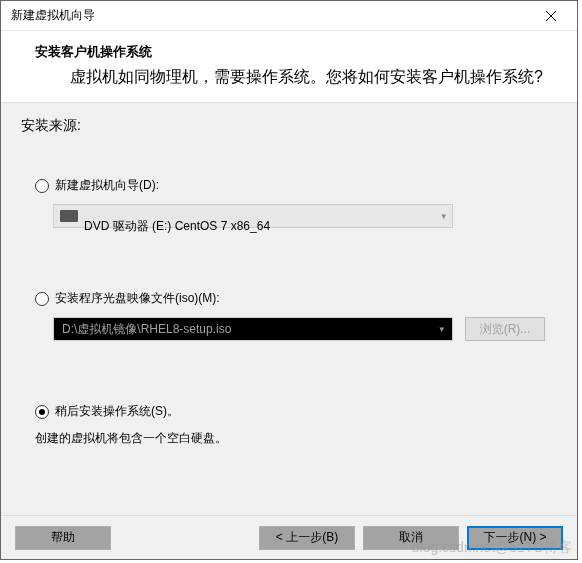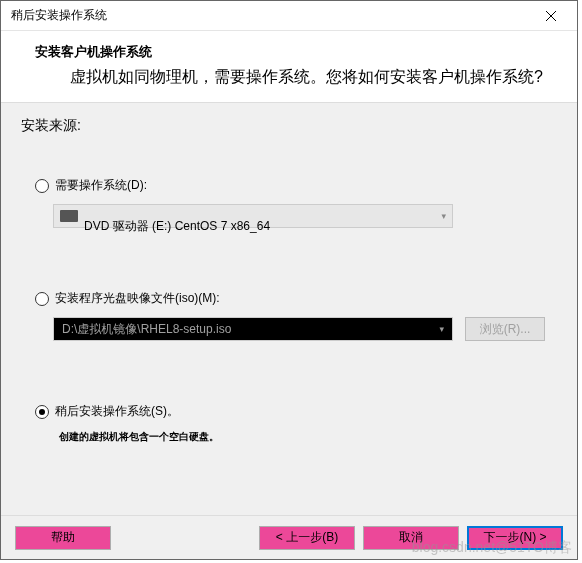--- a/index.html
+++ b/index.html
@@ -90,73 +90,73 @@
     }
     .iso-text { flex: 1; font-size: 12px; }
     .iso-arrow { font-size: 9px; color: #999; }
     .browse-btn {
       width: 80px; height: 24px;
       background: #e1e1e1; border: 1px solid #bbb;
       color: #a0a0a0; font-size: 12px;
       display: flex; align-items: center; justify-content: center;
     }
     .option3-desc {
-      margin-left: 38px; margin-top: 10px;
-      font-size: 10px; color: #000; font-weight: bold;
+      margin-left: 14px; margin-top: 10px;
+      font-size: 12px; color: #000;
     }
     .footer {
       height: 44px;
       background: #f0f0f0;
       border-top: 1px solid #ddd;
       display: flex; align-items: center;
       padding: 0 14px; gap: 8px;
     }
     .footer-spacer { flex: 1; }
     .btn {
       height: 24px; min-width: 96px;
-      background: #ec4899; border: 1px solid #adadad;
+      background: #a3a3a3; border: 1px solid #adadad;
       font-size: 12px; color: #000;
       display: flex; align-items: center; justify-content: center;
       cursor: pointer; padding: 0 10px;
     }
     .btn.primary { border: 2px solid #0078d7; }
     .watermark {
       position: absolute;
       bottom: 6px; right: 10px;
       font-size: 14px; color: rgba(150,150,150,0.5);
       pointer-events: none;
     }
     .container { position: relative; width: 582px; height: 563px; }
   </style>
 </head>
 <body>
 
 <div class="container">
 <div class="window">
   <div class="titlebar">
-    <span class="titlebar-text">稍后安装操作系统</span>
+    <span class="titlebar-text">新建虚拟机向导</span>
     <div class="close-btn">
       <svg viewBox="0 0 10 10">
             <path d="M0 0 L10 10 M10 0 L0 10" stroke="#000" stroke-width="1" fill="none"></path>
           </svg>
     </div>
   </div>
 
   <div class="header">
     <div class="header-title">安装客户机操作系统</div>
     <div class="header-desc">虚拟机如同物理机，需要操作系统。您将如何安装客户机操作系统?</div>
   </div>
 
   <div class="body">
     <div class="source-label">安装来源:</div>
 
     <div class="option">
       <div class="radio-row">
         <span class="radio"></span>
-        <span class="radio-label">需要操作系统(D):</span>
+        <span class="radio-label">新建虚拟机向导(D):</span>
       </div>
       <div class="dropdown disabled">
         <span class="dvd-icon"></span>
         <span class="dropdown-text">DVD 驱动器 (E:) CentOS 7 x86_64</span>
         <span class="dropdown-arrow">▾</span>
       </div>
     </div>
 
     <div class="option-spacer"></div>
 

